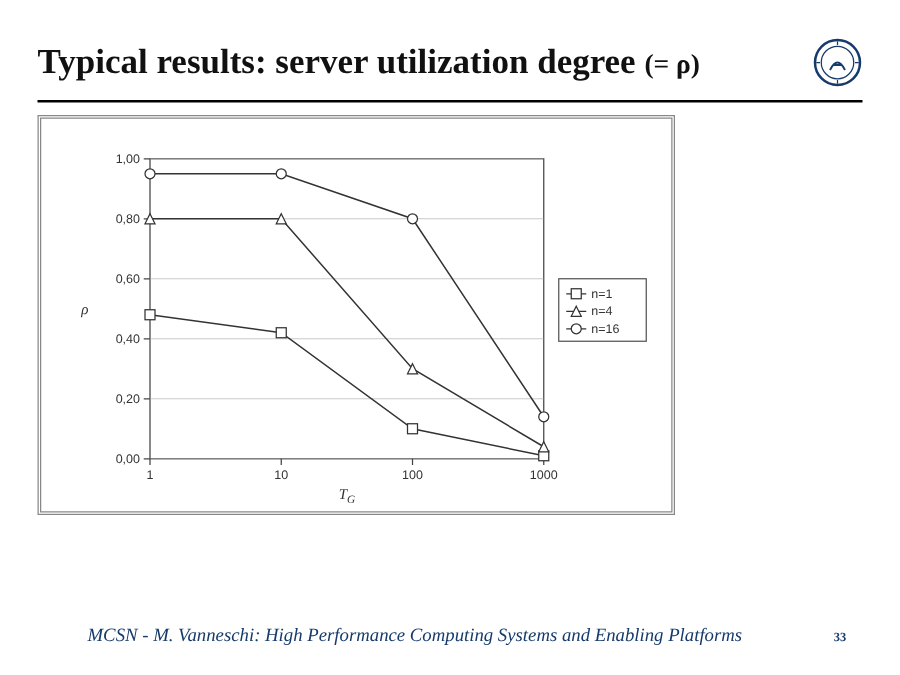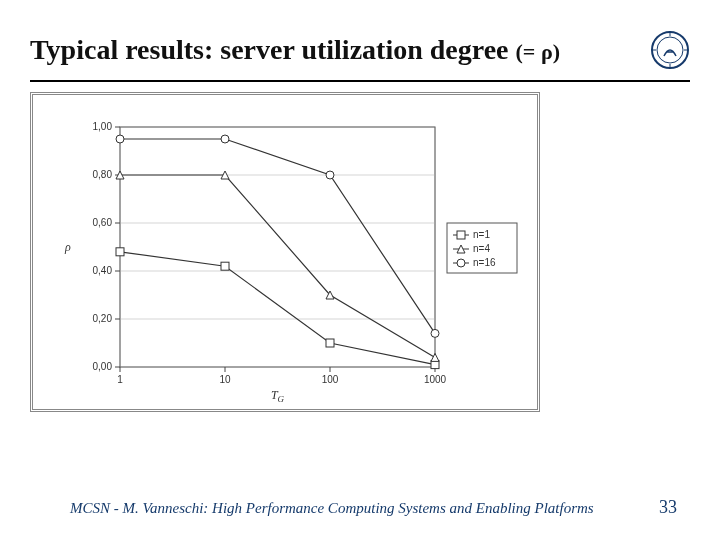--- a/index.html
+++ b/index.html
@@ -65,22 +65,23 @@
     justify-content: space-between;
     align-items: baseline;
     margin-left: 40px;
   }
   .footer .credit {
     font-style: italic;
     font-size: 15px;
     color: #153a6b;
   }
   .footer .pageno {
-    font-size: 18px;
+    font-size: 10px;
     color: #153a6b;
+    font-weight: bold;
   }
   text.tick { font: 10px Arial, sans-serif; fill: #333; }
   text.ax   { font: italic 12px "Times New Roman", serif; fill: #333; }
   text.leg  { font: 10px Arial, sans-serif; fill: #333; }
 </style>
 </head>
 <body>
 
 <div class="slide">
   <div class="title-row">

